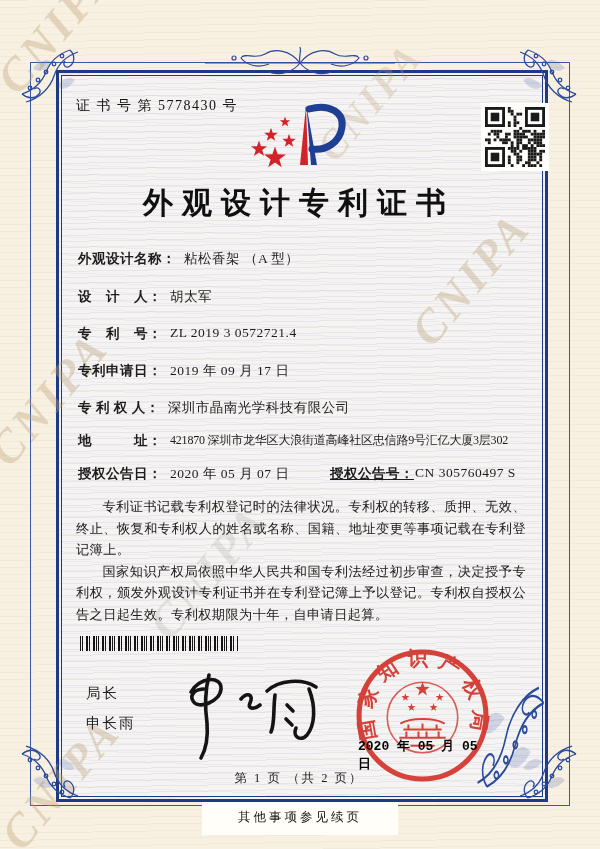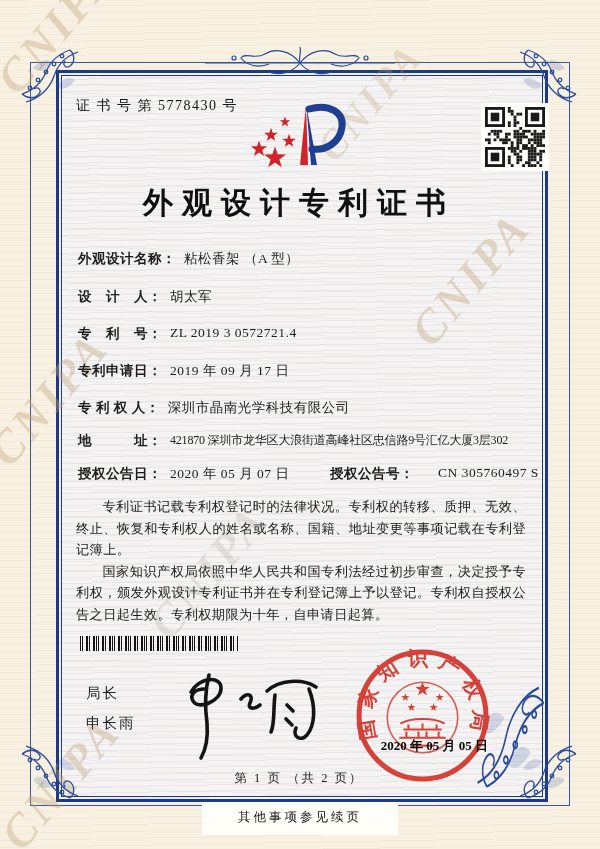--- a/index.html
+++ b/index.html
@@ -37,38 +37,38 @@
       letter-spacing:9px;color:#101010;}
   .row{position:absolute;left:78px;width:448px;z-index:4;display:flex;
       font-size:13.5px;color:#1d1d1d;letter-spacing:0.5px;}
   .row .lbl{white-space:pre;font-weight:600;margin-right:8px;text-align:center;}
   .row .val{white-space:pre;}
   .r0{top:250px}.r1{top:288px}.r2{top:325px}.r3{top:362px}.r4{top:399px}
   .r5{top:432px}.r5 .val{font-size:12px;letter-spacing:-0.2px;}
   .rgrant{top:465px}
   .grant-no{position:absolute;left:330px;top:465px;z-index:4;display:flex;
       font-size:13.5px;color:#1d1d1d;letter-spacing:0.5px;}
-  .grant-no .lbl{white-space:pre;font-weight:600;margin-right:24px;}
+  .grant-no .lbl{white-space:pre;font-weight:600;margin-right:1px;text-decoration:underline;}
   .paras{position:absolute;left:76px;top:496px;width:450px;z-index:4;
       font-size:13.2px;line-height:21.5px;color:#1a1a1a;text-align:justify;
       letter-spacing:0.4px;}
   .paras p{margin:0;text-indent:2em;}
   .barcode{position:absolute;left:80px;top:636px;width:158px;height:15px;z-index:4;
       background:repeating-linear-gradient(90deg,
         #141414 0 1px,transparent 1px 2px,#141414 2px 3px,transparent 3px 6px,
         #141414 6px 8px,transparent 8px 9px,#141414 9px 10px,transparent 10px 13px,
         #141414 13px 15px,transparent 15px 16px);}
   .director-label{position:absolute;left:86px;top:684px;z-index:4;
       font-family:"Liberation Sans",sans-serif;font-size:14.5px;color:#222;letter-spacing:2px;text-align:center;}
   .director-name{position:absolute;left:86px;top:714px;z-index:4;
       font-family:Liberation Sans, sans-serif;font-size:14.5px;color:#222;letter-spacing:2px;}
   .signature{position:absolute;left:175px;top:665px;z-index:5;}
   .seal{position:absolute;left:352px;top:645px;z-index:6;}
-  .seal-date{position:absolute;left:358px;top:737px;width:130px;z-index:7;text-align:right;
-      font-size:13px;font-weight:700;color:#050505;letter-spacing:0;}
+  .seal-date{position:absolute;left:358px;top:737px;width:130px;z-index:7;text-align:left;
+      font-size:13px;font-weight:700;color:#050505;letter-spacing:0;font-family:Liberation Mono, monospace;}
   .page-info{position:absolute;left:56px;top:770px;width:486px;z-index:4;text-align:center;
       font-size:12.5px;color:#222;letter-spacing:2px;}
   .footer-note{position:absolute;left:50%;top:802px;transform:translateX(-50%);z-index:6;
       background:#fffef9;padding:7px 36px 9px;font-size:12.5px;color:#111;letter-spacing:3px;
       white-space:nowrap;}
 </style>
 </head>
 <body>
 
 <div class="page">

